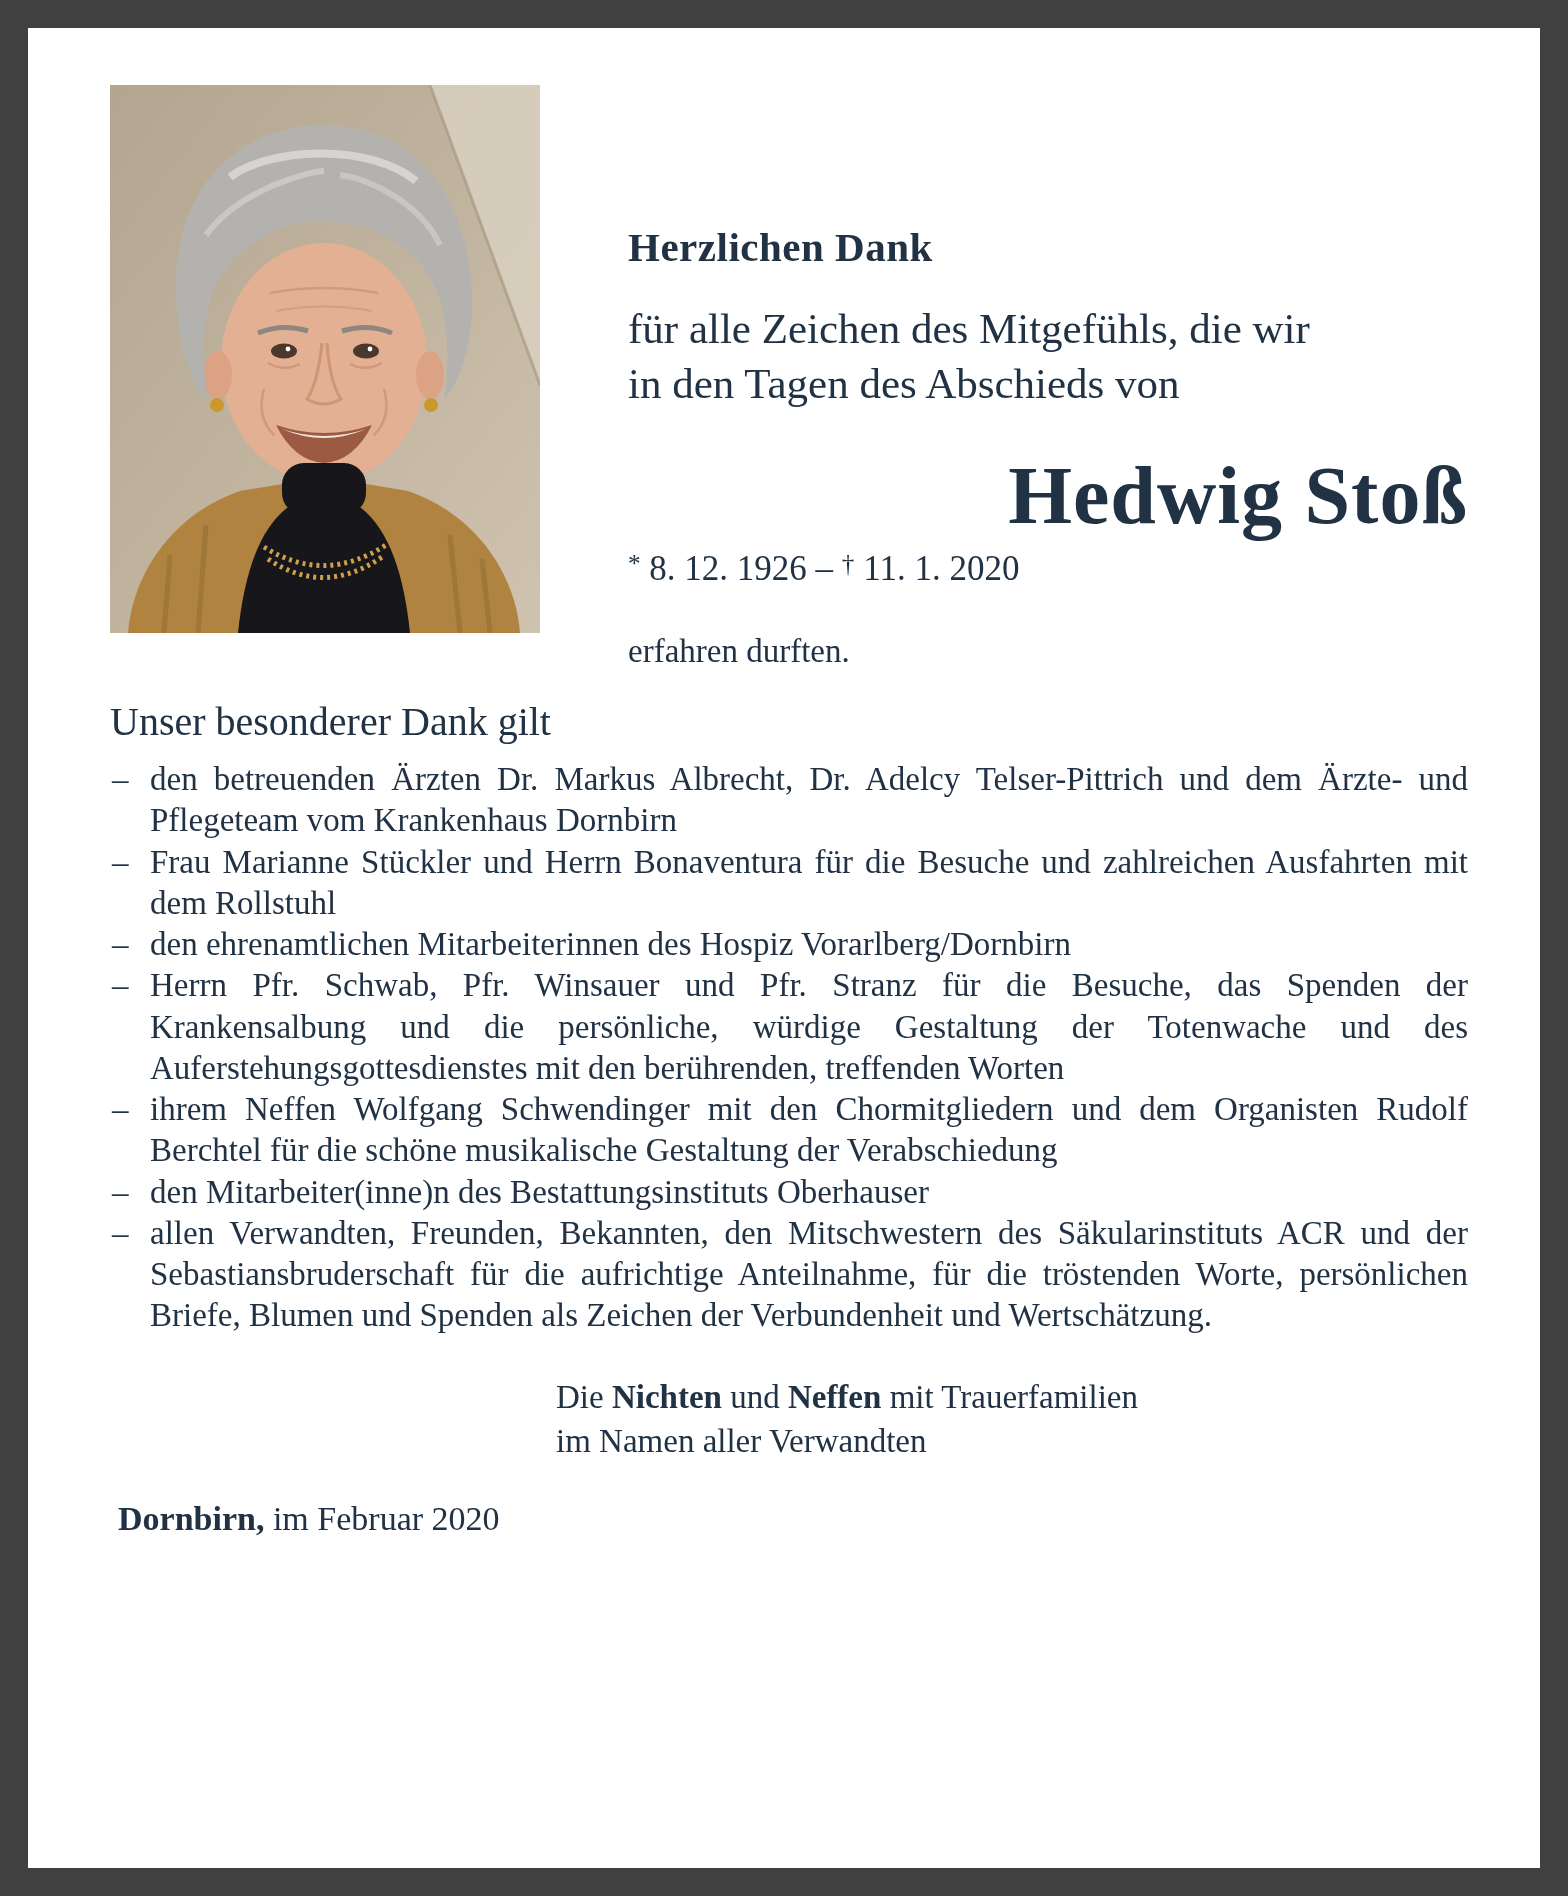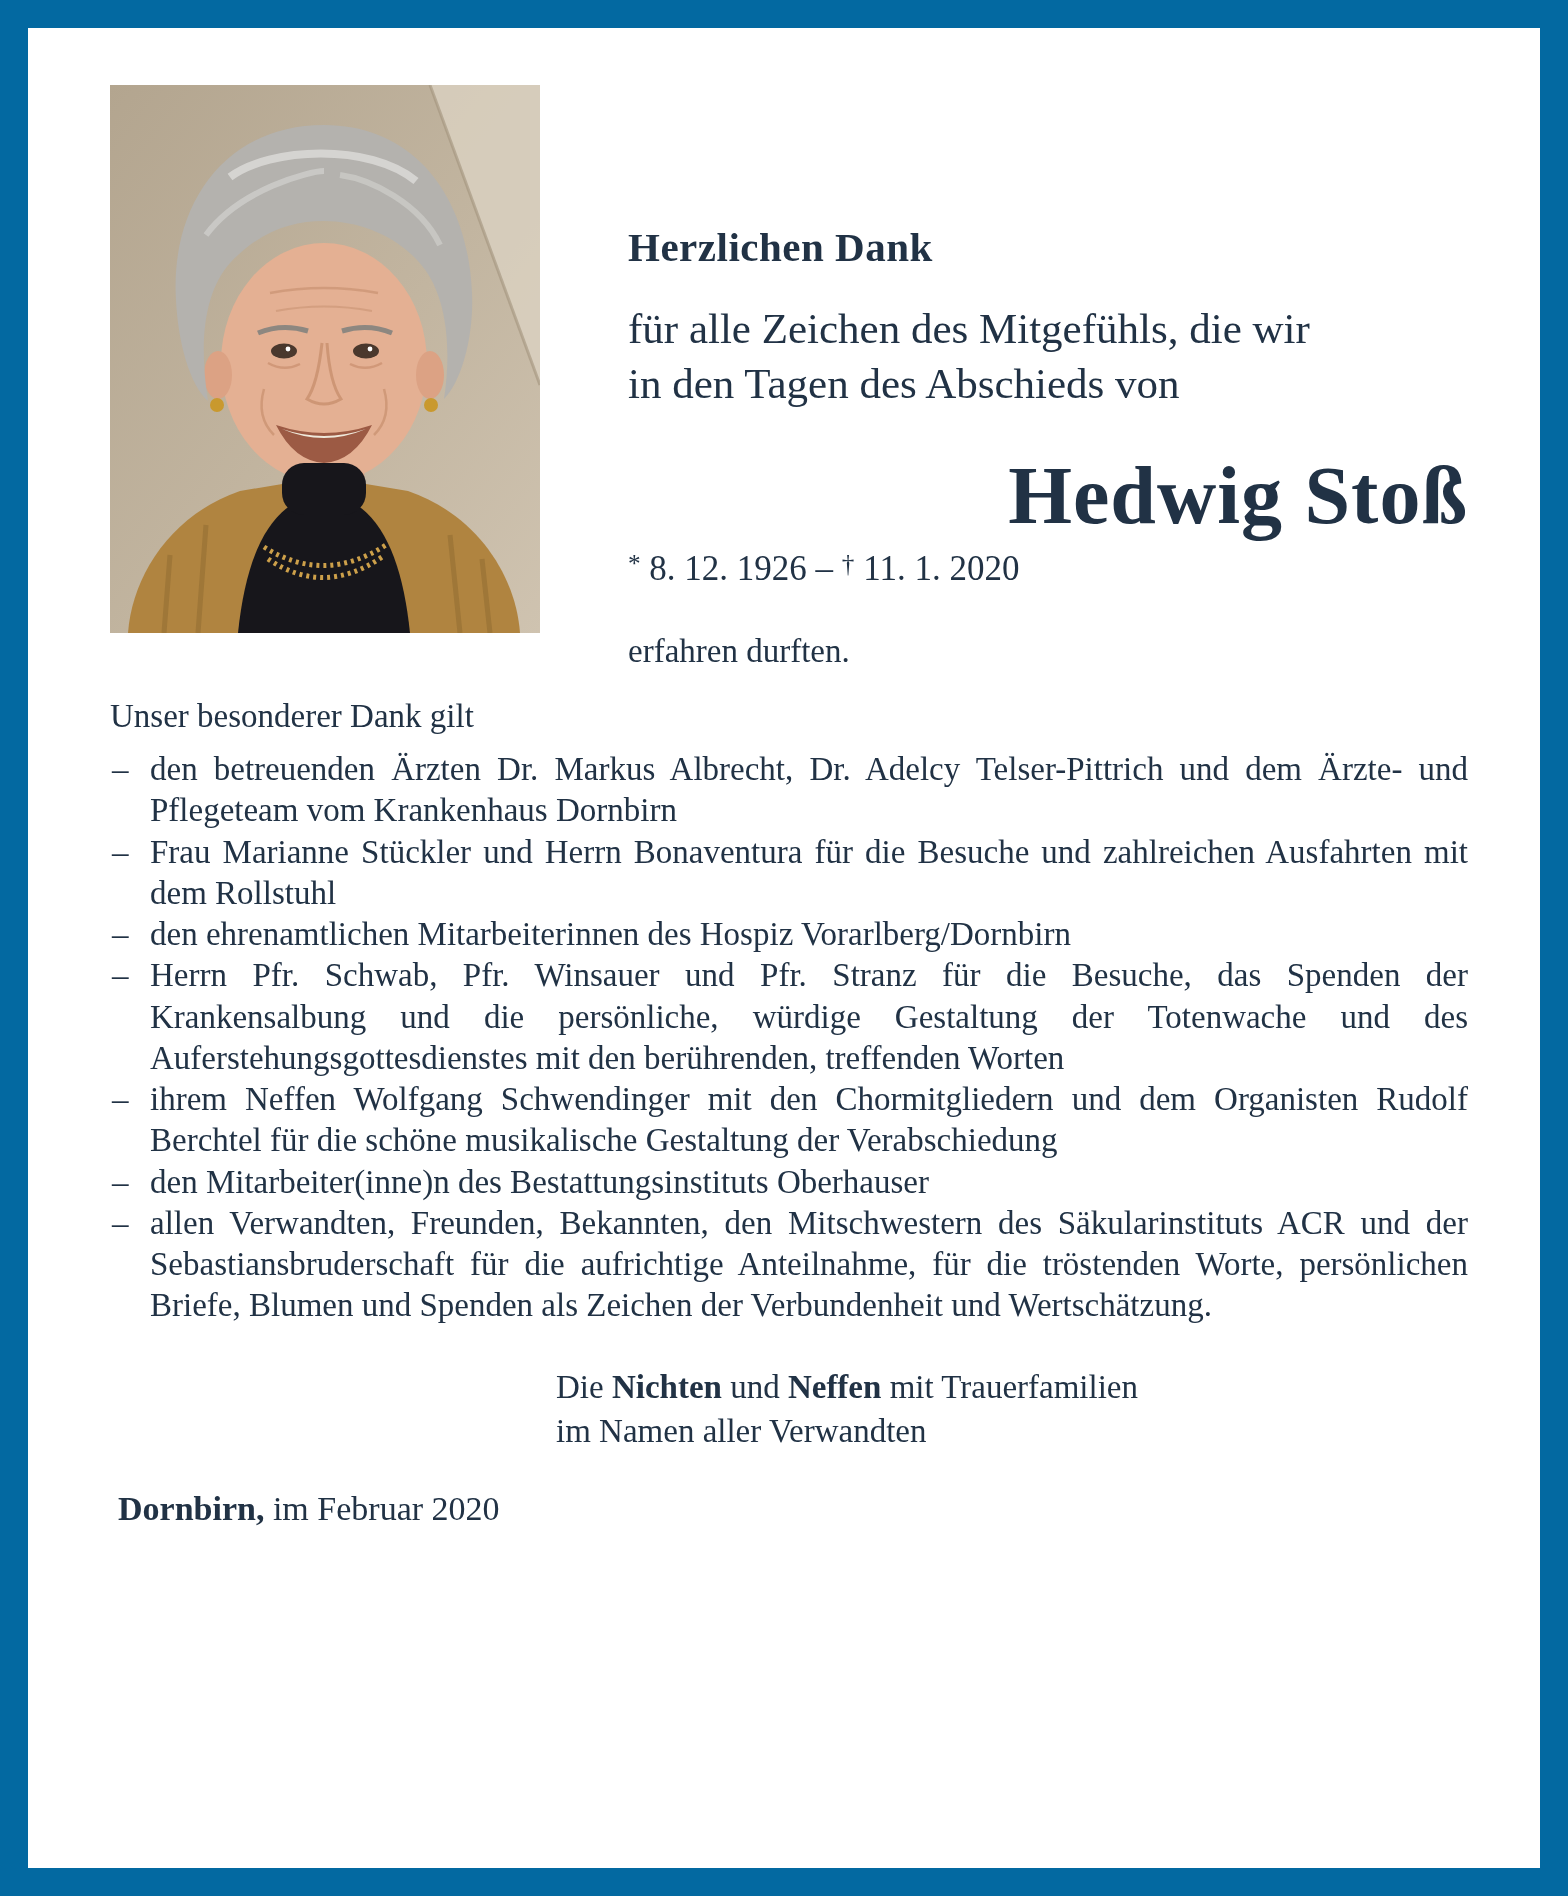--- a/index.html
+++ b/index.html
@@ -1,21 +1,21 @@
 <!DOCTYPE html>
 <html><head>
 <meta charset="utf-8">
 <style>
   html, body { margin: 0; padding: 0; background: #e8e8e8; }
   * { box-sizing: border-box; }
 
   .frame {
     width: 1568px;
     height: 1896px;
-    background: #0369a1;
+    background: #404040;
     padding: 28px;
     margin: 0 auto;
     font-family: "Liberation Serif", "DejaVu Serif", serif;
   }
 
   .page {
     width: 100%;
     height: 100%;
     background: #ffffff;
     color: #213245;
@@ -61,21 +61,21 @@
   .dates {
     font-size: 35px;
     font-weight: normal;
     margin: 0 0 44px 0;
   }
   .dates .sym { font-size: 0.72em; vertical-align: 8px; }
 
   .outro { font-size: 33px; margin: 0; }
 
   
-  .lead { font-size: 33px; margin: 28px 0 14px 0; }
+  .lead { font-size: 40px; margin: 28px 0 14px 0; }
 
   .thanks-list {
     list-style: none;
     margin: 0;
     padding: 0;
     font-size: 33px;
     line-height: 1.25;
   }
   .thanks-list li {
     position: relative;

